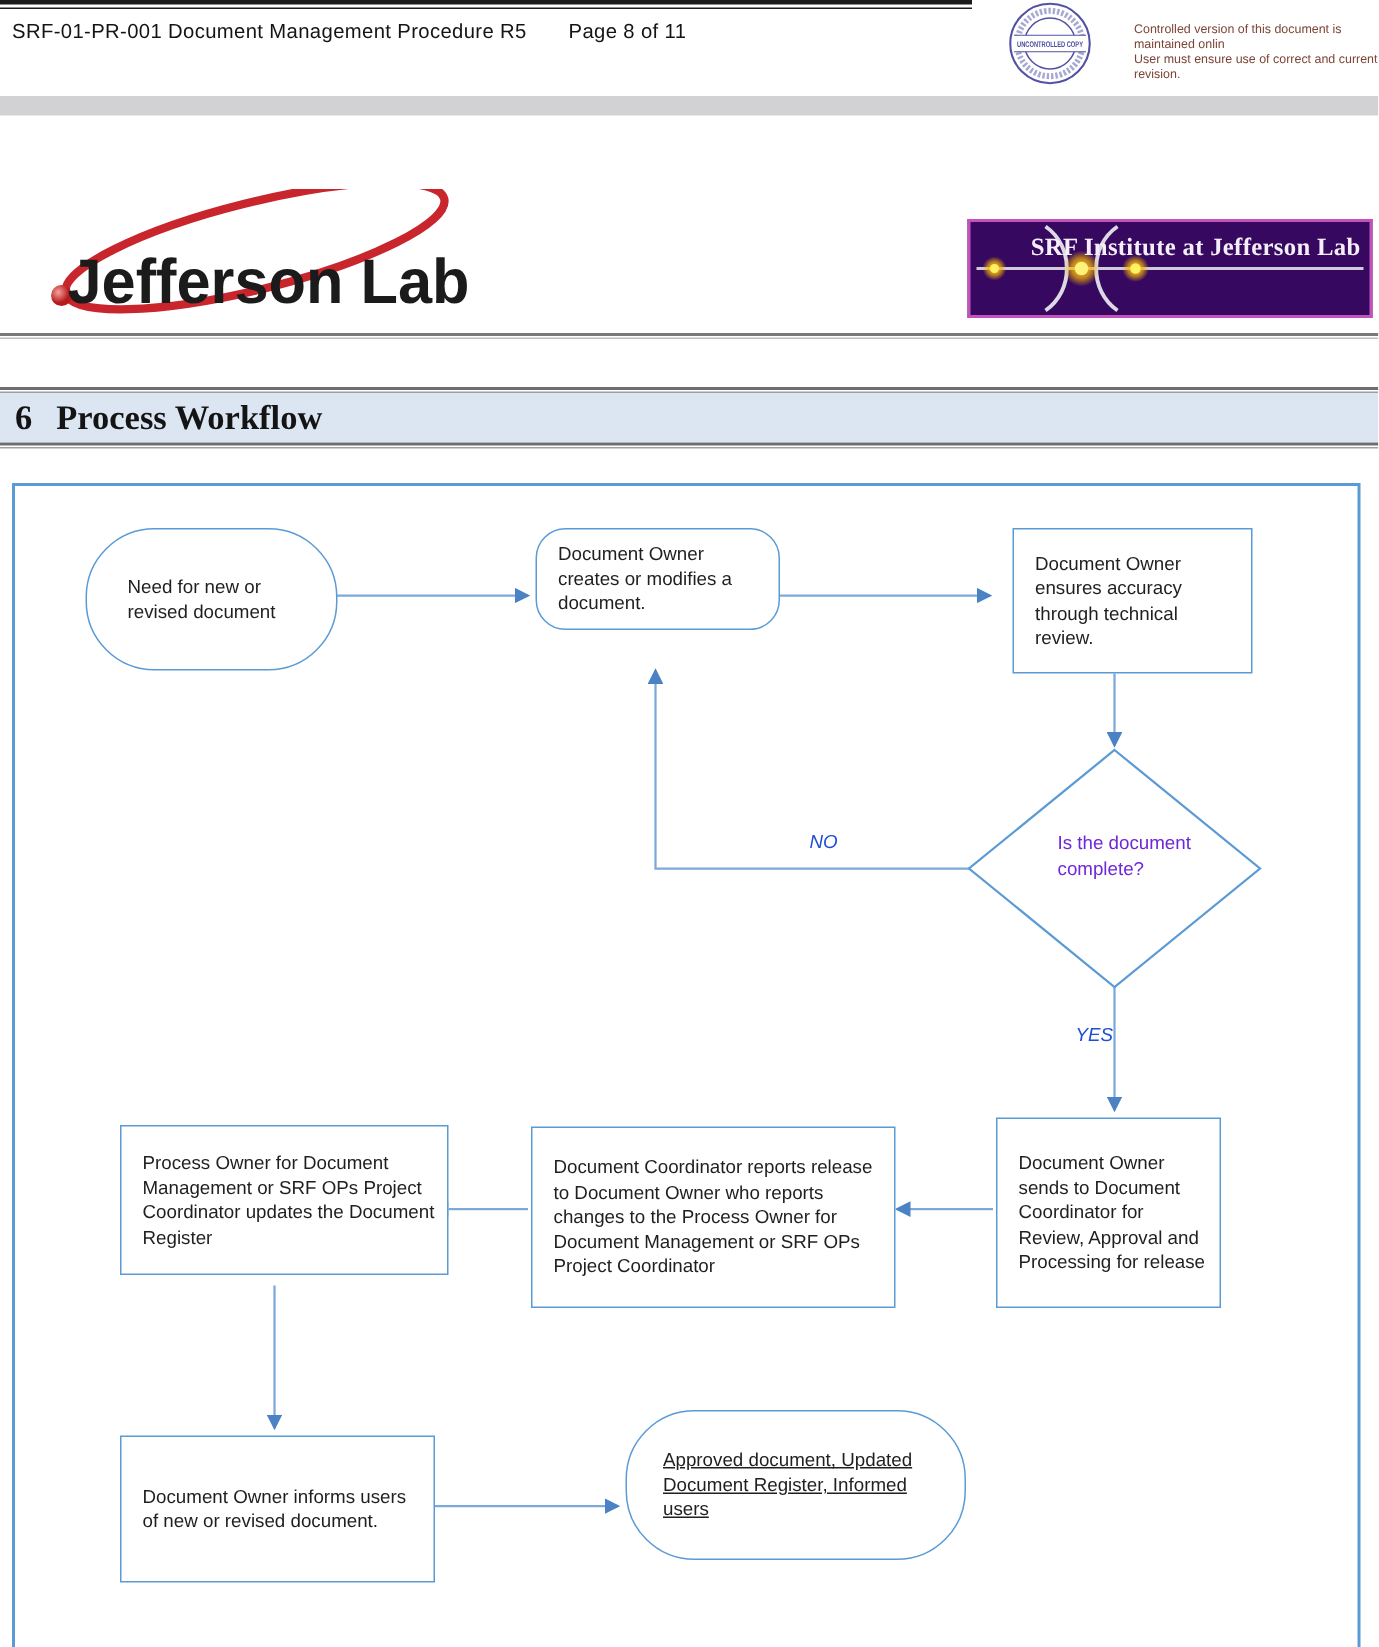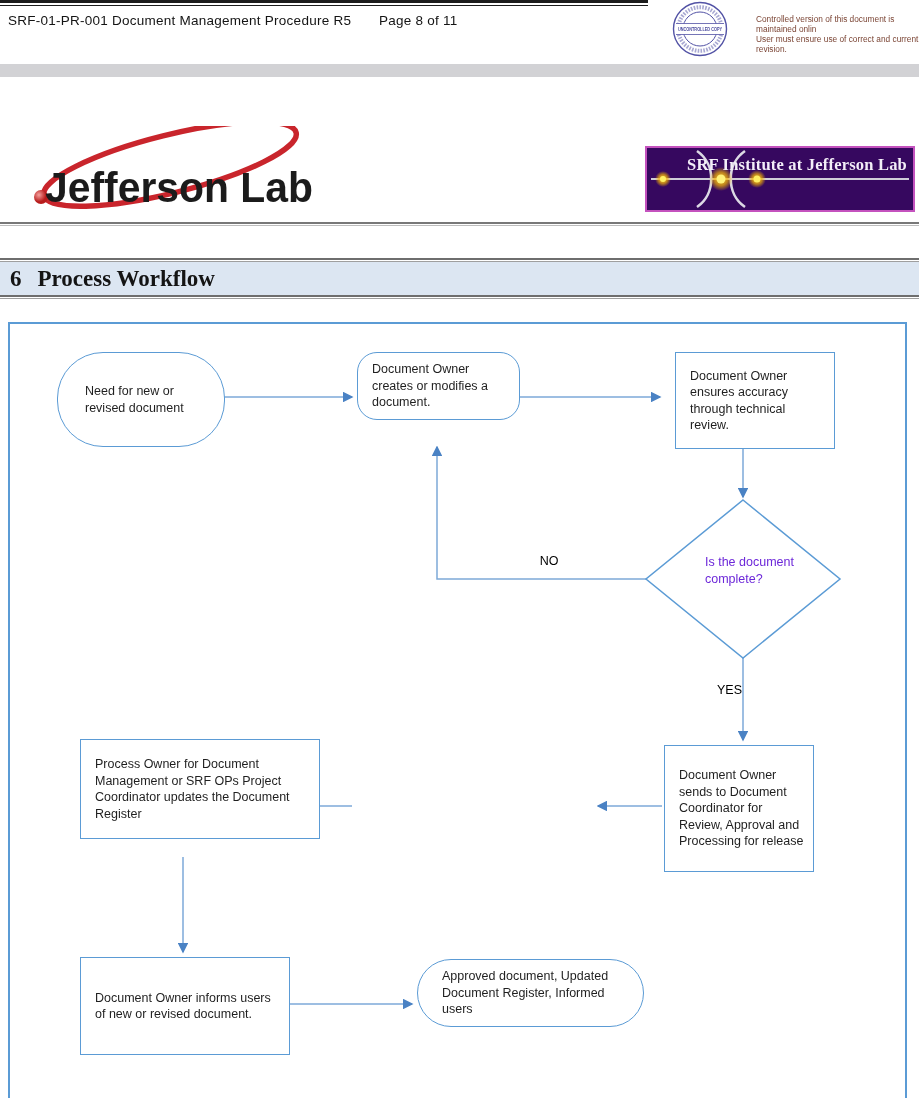--- a/index.html
+++ b/index.html
@@ -40,26 +40,26 @@
   .wires { position:absolute; left:-2px; top:-2px; pointer-events:none; }
   .node { position:absolute; box-sizing:border-box; background:#fff;
     border:1.5px solid #5b9bd5; display:flex; align-items:center;
     font-size:12.5px; line-height:16.5px; color:#1f1f1f; padding:4px 8px 4px 14px; }
   .terminal { border-radius:46px; }
   .n-start  { left:47px;  top:28px;  width:168px; height:95px;  padding-left:27px; }
   .n-create { left:347px; top:28px;  width:163px; height:68px;border-radius:20px; }
   .n-review { left:655px; top:28px;  width:160px; height:97px;margin-left:10px; }
   .n-send   { left:654px; top:421px; width:150px; height:127px; }
   .n-report { left:344px; top:427px; width:243px; height:121px; }
-  .n-update { left:70px;  top:415px; width:240px; height:100px; }
+  .n-update { left:70px;  top:426px; width:219px; height:100px; }
   .n-inform { left:70px;  top:633px; width:210px; height:98px; }
-  .n-end    { left:407px; top:635px; width:227px; height:68px; padding-left:24px; }
+  .n-end    { left:407px; top:616px; width:227px; height:100px; padding-left:24px;text-decoration:underline; }
   .decision-text { position:absolute; left:695px; top:230px; width:100px;
     font-size:12.5px; line-height:17px; color:#6d28d9; }
-  .flow-label { position:absolute; font-size:12.5px; color:#000000; }
+  .flow-label { position:absolute; font-size:12.5px; color:#1d4ed8;font-style:italic; }
   .lbl-no  { left:518px; top:230px; width:42px; text-align:center; }
   .lbl-yes { left:686px; top:359px; width:46px; text-align:right; }
 </style>
 </head>
 <body>
 
 <div class="page">
 
   <div class="top-rule"></div>
   <div class="header-title">SRF-01-PR-001 Document Management Procedure R5</div>
@@ -156,20 +156,23 @@
     </div>
     <div class="node n-review">
       <span>Document Owner ensures accuracy through technical review.</span>
     </div>
     <div class="decision-text">Is the document complete?</div>
     <div class="flow-label lbl-no">NO</div>
     <div class="flow-label lbl-yes">YES</div>
     <div class="node n-send">
       <span>Document Owner sends to Document Coordinator for Review, Approval and Processing for release</span>
     </div>
+    <div class="node n-report">
+      <span>Document Coordinator reports release to Document Owner who reports changes to the Process Owner for Document Management or SRF OPs Project Coordinator</span>
+    </div>
     <div class="node n-update">
       <span>Process Owner for Document Management or SRF OPs Project Coordinator updates the Document Register</span>
     </div>
     <div class="node n-inform">
       <span>Document Owner informs users of new or revised document.</span>
     </div>
     <div class="node terminal n-end">
       <span>Approved document, Updated Document Register, Informed users</span>
     </div>
   </div>

